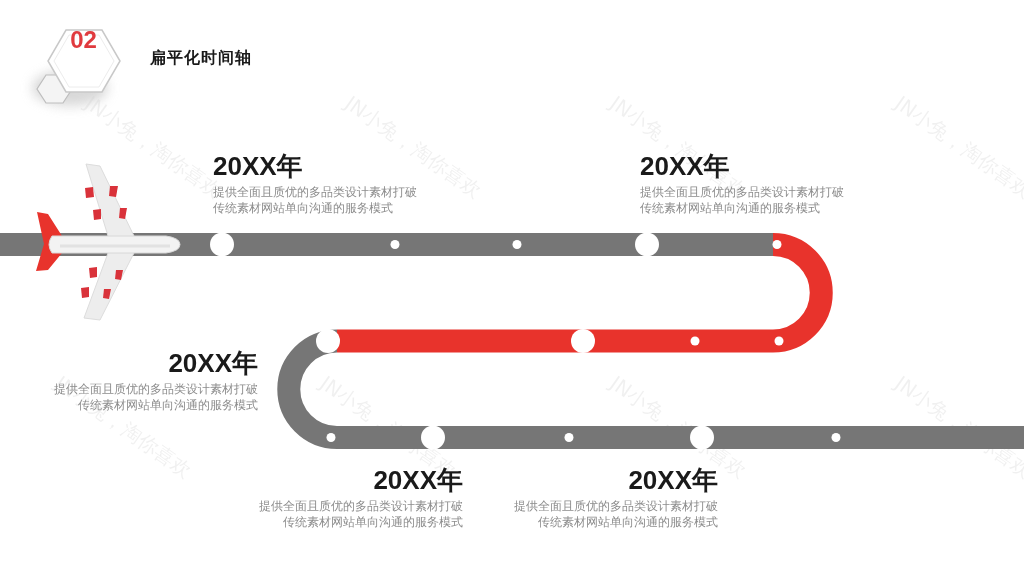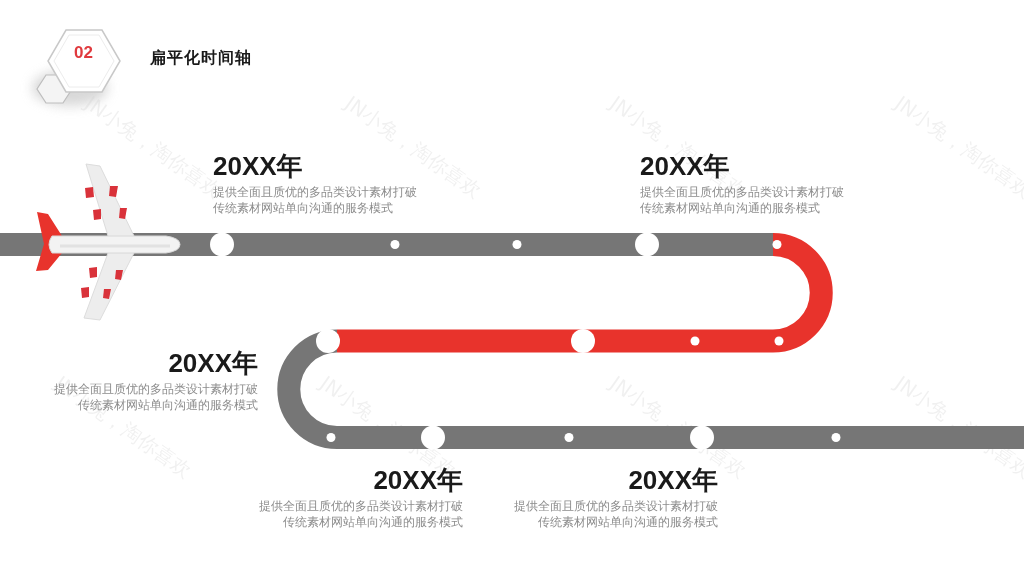--- a/index.html
+++ b/index.html
@@ -1,19 +1,19 @@
 <!DOCTYPE html>
 <html><head>
 <meta charset="utf-8">
 <style>
   html, body { margin: 0; padding: 0; }
   body { width: 1024px; height: 576px; position: relative; overflow: hidden; background: #ffffff; font-family: "DejaVu Sans", "Liberation Sans", sans-serif; }
   #scene { position: absolute; left: 0; top: 0; }
   .watermark { position: absolute; color: rgba(0,0,0,0.06); font-size: 20px; transform: rotate(35deg); transform-origin: left top; white-space: nowrap; pointer-events: none; }
-  .badge-num { position: absolute; left: 47px; top: 43px; width: 73px; text-align: center; font-size: 17px; font-weight: bold; color: #e03a3e; font-family: "Liberation Sans", sans-serif; }
+  .badge-num { position: absolute; left: 47px; top: 26px; width: 73px; text-align: center; font-size: 24px; font-weight: bold; color: #e03a3e; font-family: "Liberation Sans", sans-serif; }
   .page-title { position: absolute; left: 150px; top: 48px; font-size: 16px; font-weight: bold; color: #1a1a1a; letter-spacing: 1px; }
   .event { position: absolute; width: 240px; }
   .event .year { font-size: 26px; font-weight: bold; color: #1a1a1a; line-height: 24px; margin-bottom: 6px; font-family: "Liberation Sans", "DejaVu Sans", sans-serif; }
   .event .desc { font-size: 12px; color: #8c8c8c; line-height: 16px; white-space: nowrap; }
   .event.left { text-align: left; }
   .event.right { text-align: right; }
 </style>
 </head>
 <body>
 

